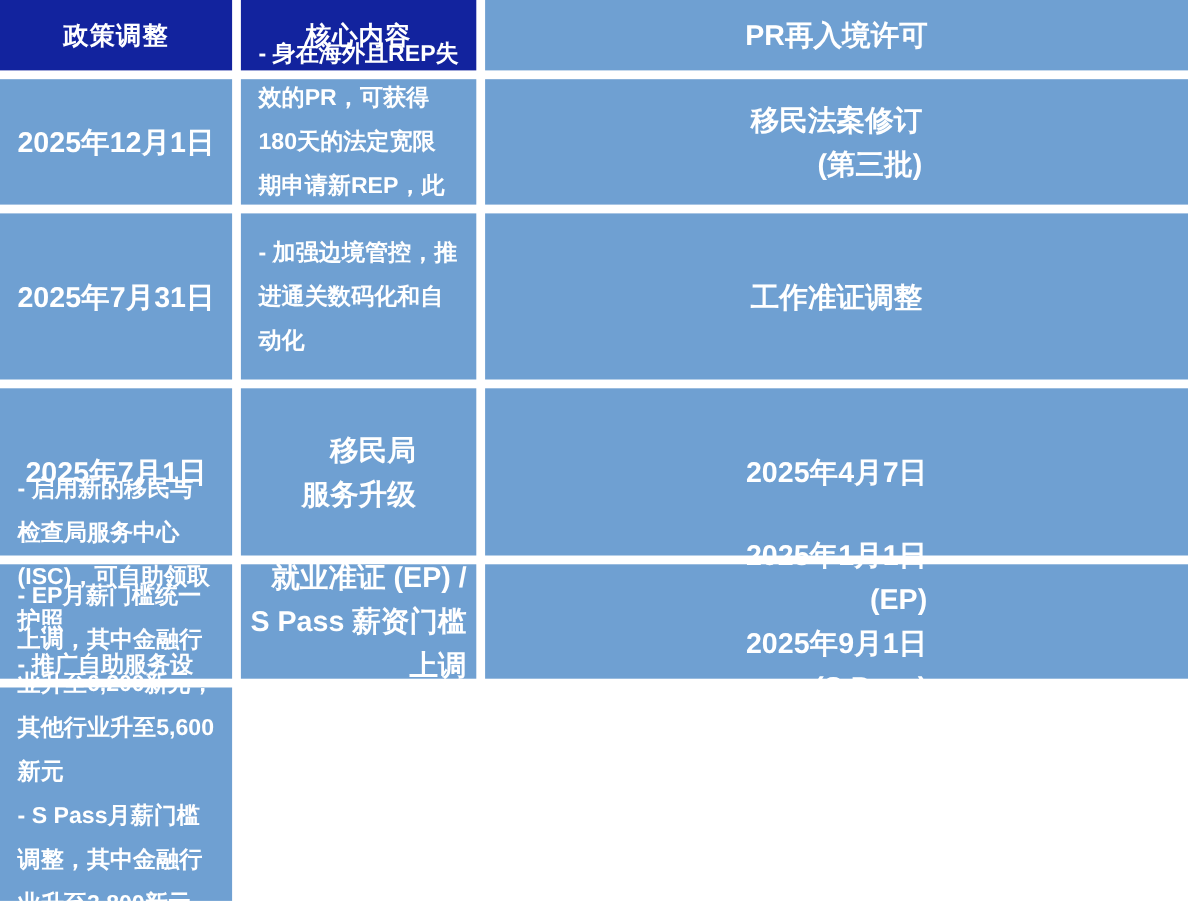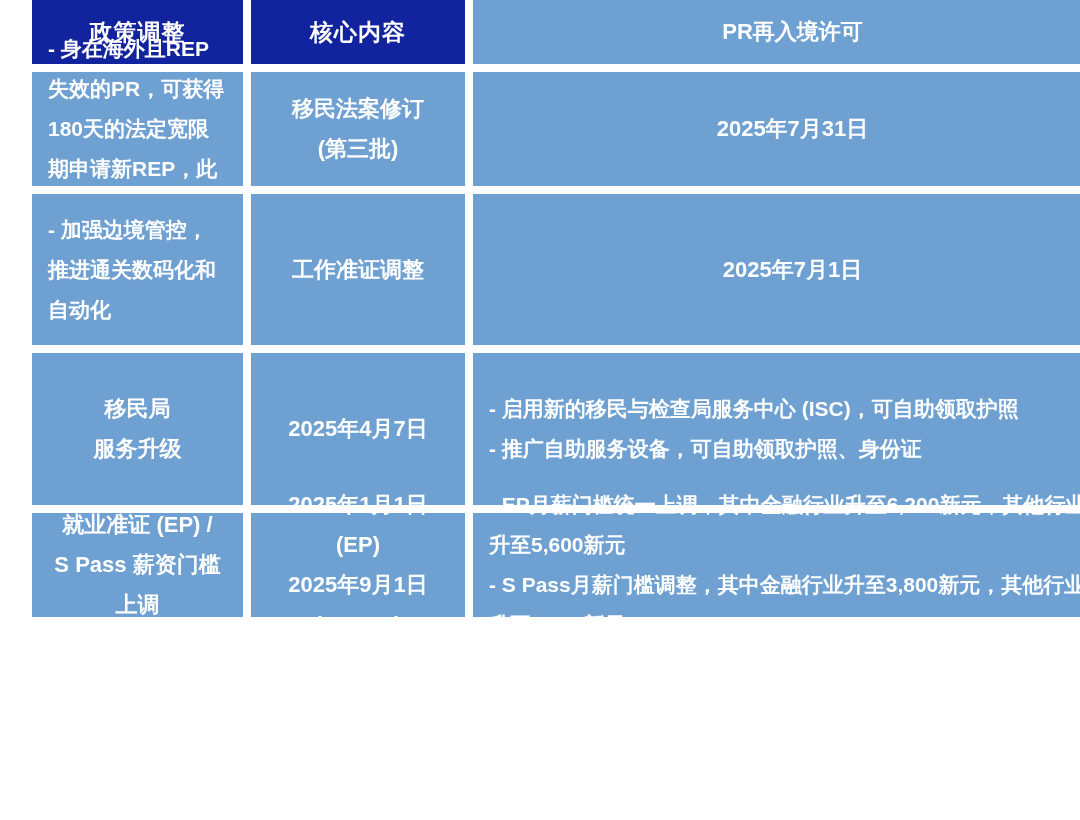--- a/index.html
+++ b/index.html
@@ -16,43 +16,42 @@
     font-family: "Liberation Sans", "DejaVu Sans", sans-serif;
   }
   .policy-table {
     display: grid;
     grid-template-columns: 211px 214px 639px;
     grid-template-rows: 64px 114px 151px 152px 104px 194px;
     gap: 8px;
     width: 1080px;
     height: 763px;
     background: var(--gap-bg);
-    padding-left: 32px;
   }
   .hcell {
     background: var(--header-bg);
     color: var(--text);
     display: flex;
     align-items: center;
     justify-content: center;
     font-size: 23px;
     font-weight: 700;
     letter-spacing: 1px;
   }
   .cell {
     background: var(--cell-bg);
     color: var(--text);
     font-weight: 600;
   }
   .cell.center {
     display: flex;
     align-items: center;
     justify-content: center;
-    text-align: center;
-    font-size: 22px;
+    text-align: right;
+    font-size: 26px;
     line-height: 40px;
     white-space: pre-line;
   }
   .cell.content {
     display: flex;
     flex-direction: column;
     justify-content: center;
     align-items: flex-start;
     text-align: left;
     padding: 0 16px;
@@ -65,20 +64,21 @@
 </style>
 </head>
 <body>
 
 <div class="policy-table">
 
   <div class="hcell">政策调整</div>
   <div class="hcell">核心内容</div>
 
   <div class="cell center">PR再入境许可</div>
+  <div class="cell center">2025年12月1日</div>
   <div class="cell content">
     <p>- 身在海外且REP失效的PR，可获得180天的法定宽限期申请新REP，此期间PR身份有效</p>
   </div>
 
   <div class="cell center">移民法案修订
 (第三批)</div>
   <div class="cell center">2025年7月31日</div>
   <div class="cell content">
     <p>- 加强边境管控，推进通关数码化和自动化</p>
   </div>

